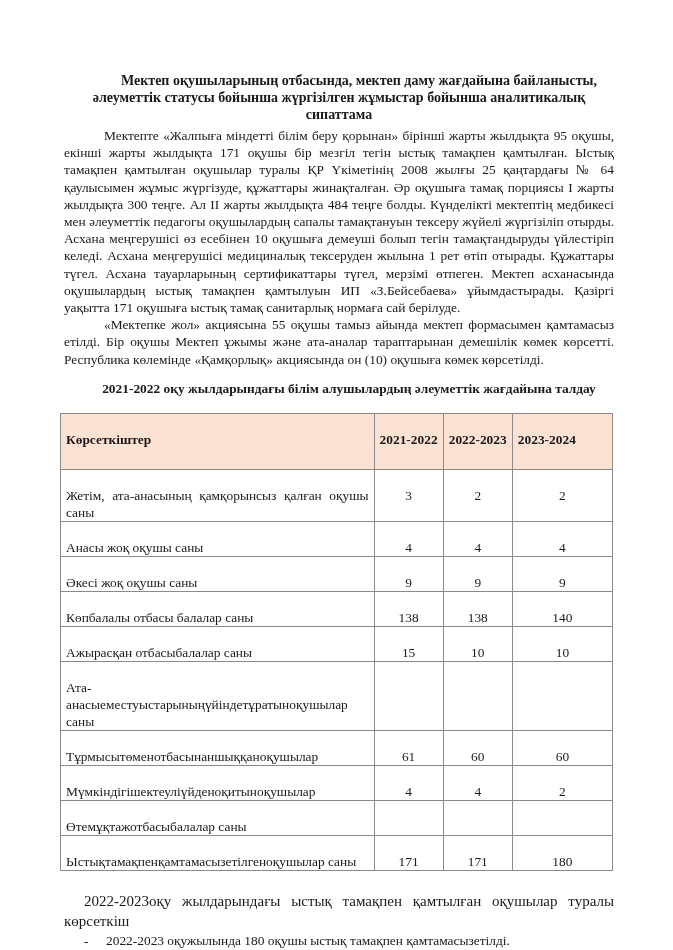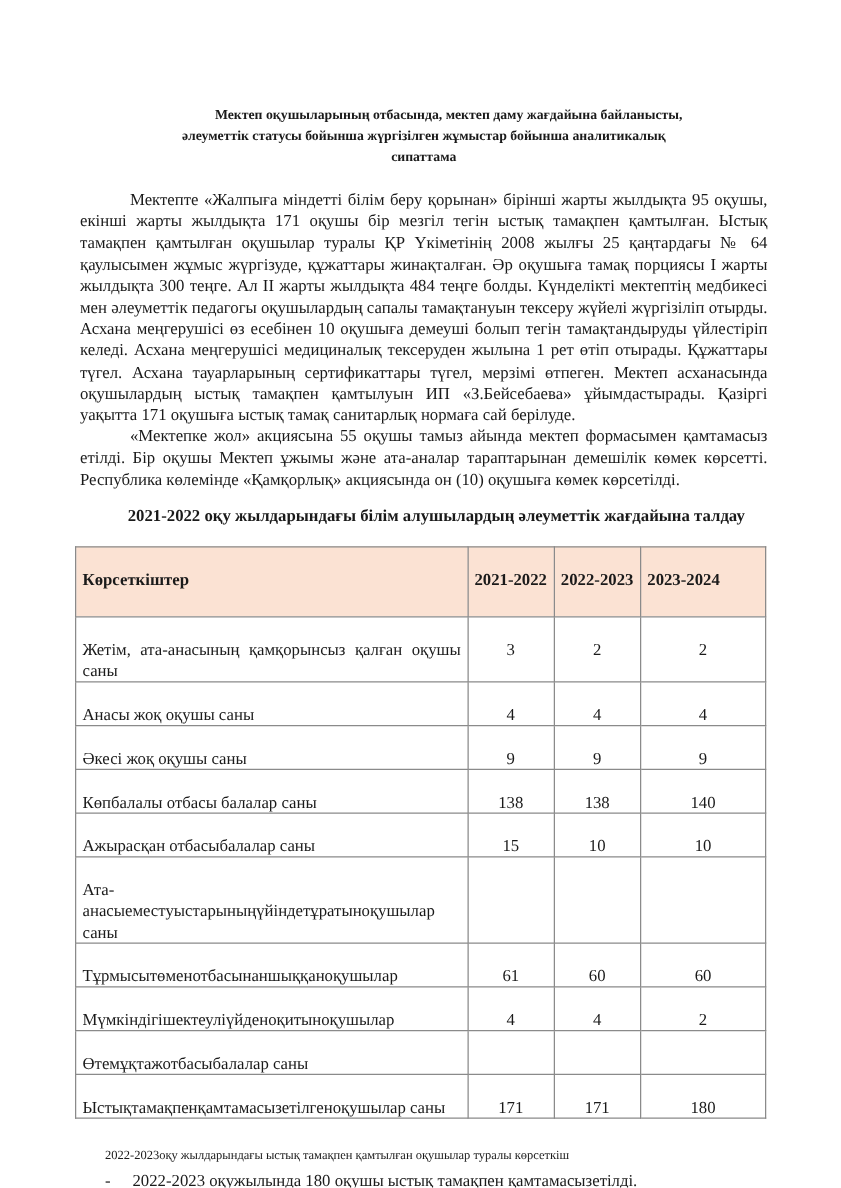--- a/index.html
+++ b/index.html
@@ -3,42 +3,42 @@
   <meta charset="utf-8">
   <style>
     html, body { margin: 0; padding: 0; background: #ffffff; }
     body {
       width: 673px; height: 950px; position: relative; overflow: hidden;
       font-family: "Liberation Serif", "DejaVu Serif", serif;
       color: #1a1a1a;
     }
     .page { position: absolute; left: 64px; top: 68px; width: 550px; }
     .title {
-      font-weight: bold; font-size: 11px; line-height: 17px; text-align: center;
-      margin: 16px;
+      font-weight: bold; font-size: 14px; line-height: 17px; text-align: center;
+      margin: 4px;
     }
     p.body {
       font-size: 13.4px; line-height: 17.2px; text-align: justify; margin: 0;
       text-indent: 40px;
     }
     .tbl-title {
       font-weight: bold; font-size: 13.4px; line-height: 17px; text-align: center;
       margin: 12px 0 16px 0; padding-left: 20px;
     }
     table {
       border-collapse: collapse; width: 553px; margin-left: -4px; margin-top: 2px;
       font-size: 13.4px; line-height: 17px;
     }
     td, th { border: 1px solid #8a8a8a; padding: 17px 5px 0 5px; vertical-align: top; }
     th { background: #fbe2d3; font-weight: bold; text-align: left; height: 38px; }
     td.num { text-align: center; }
     td.lbl { text-align: justify; }
     col.c1 { width: 313px; } col.c2 { width: 69px; } col.c3 { width: 69px; } col.c4 { width: 100px; }
     .summary { margin-top: 20px; }
-    .summary p { font-size: 10px; line-height: 20px; margin: 0; text-align: justify; text-indent: 20px; }
+    .summary p { font-size: 15px; line-height: 20px; margin: 0; text-align: justify; text-indent: 20px; }
     ul.list { list-style: none; margin: 0; padding: 0 0 0 20px; }
     ul.list li { font-size: 13.4px; line-height: 20px; position: relative; padding-left: 22px; }
     ul.list li .dash { position: absolute; left: 0; top: 0; }
   </style>
 </head>
 <body>
 
 <div class="page">
   <div class="title">
     <div style="padding-left:40px;">Мектеп оқушыларының отбасында, мектеп даму жағдайына байланысты,</div>

